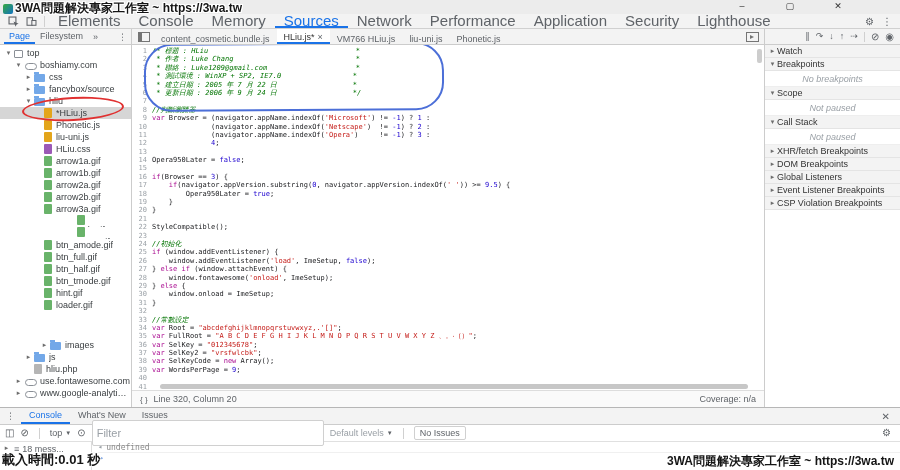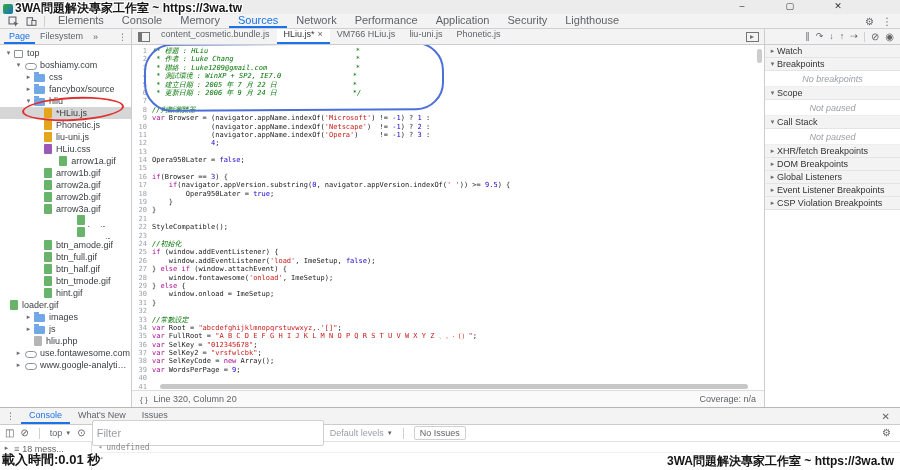--- a/index.html
+++ b/index.html
@@ -10,21 +10,21 @@
   
   .titlebar{position:absolute;left:0;top:0;width:900px;height:14px;background:#ececec}
   .win-controls{position:absolute;right:52px;top:0;display:flex;gap:28px}
   .wc{width:20px;height:13px;text-align:center;font-size:9px;line-height:13px;color:#333}
 
   
   .main-toolbar{position:absolute;left:0;top:14px;width:900px;height:15px;background:#f3f3f3;
     border-bottom:1px solid #d0d0d0;display:flex;align-items:center;padding:0 4px}
   .tool-ic{width:14px;height:12px;display:flex;align-items:center;justify-content:center;margin:0 2px}
   .vdiv{width:1px;height:11px;background:#d0d0d0;margin:0 4px}
-  .mtab{font-size:11px;color:#5f6368;padding:0 9px;height:14px;line-height:13px;white-space:nowrap}
+  .mtab{font-size:15px;color:#5f6368;padding:0 9px;height:14px;line-height:13px;white-space:nowrap}
   .mtab.on{color:#1a73e8;border-bottom:2px solid #1a73e8}
   .mt-right{margin-left:auto;display:flex;align-items:center;gap:8px;padding-right:4px;color:#5f6368}
   .gicon{font-size:10px;color:#5f6368}
 
   
   .workspace{position:absolute;left:0;top:29px;width:900px;height:378px;display:flex}
 
   
   .navigator{width:132px;border-right:1px solid #ccc;background:#fff;position:relative;overflow:hidden}
   .nav-tabbar{height:16px;background:#f3f3f3;border-bottom:1px solid #ccc;display:flex;align-items:center;
@@ -49,21 +49,21 @@
   .fic.frame{background:#fff;border:1px solid #8a8f96;width:9px;height:8px;margin-top:1px}
   .tlbl{overflow:hidden;text-overflow:ellipsis}
   .ann-red{position:absolute;left:22px;top:68px;width:102px;height:24px;border:2px solid #e03131;
     border-radius:50%;transform:rotate(-3deg);pointer-events:none;z-index:30}
 
   
   .editor{flex:1;display:flex;flex-direction:column;border-right:1px solid #ccc;min-width:0}
   .editor-tabbar{height:16px;background:#f3f3f3;border-bottom:1px solid #ccc;display:flex;align-items:center;padding:0 2px}
   .panel-toggle{width:12px;height:10px;border:1px solid #757575;position:relative;margin:0 4px;flex:none}
   .panel-toggle::before{content:"";position:absolute;left:0;top:0;bottom:0;width:3px;background:#757575}
-  .etab{display:flex;align-items:flex-start;font-size:9px;color:#5f6368;padding:0 7px;height:15px;white-space:nowrap;gap:3px}
+  .etab{display:flex;align-items:flex-end;font-size:9px;color:#5f6368;padding:0 7px;height:15px;white-space:nowrap;gap:3px}
   .etab.on{background:#fff;color:#333;border-bottom:2px solid #1a73e8}
   .etx{color:#5f6368;font-size:9px}
   .dbg-toggle{margin-left:auto;width:13px;height:10px;border:1px solid #757575;position:relative;flex:none;margin-right:3px}
   .dbg-toggle::before{content:"";position:absolute;left:3px;top:2px;border-left:4px solid #757575;
     border-top:2px solid transparent;border-bottom:2px solid transparent}
   .code{flex:1;position:relative;overflow:hidden;background:#fff;padding-top:2px;
     font-family:"DejaVu Sans Mono",monospace;font-size:7px}
   .cl{height:8.4px;line-height:8.4px;display:flex}
   .ln{display:inline-block;width:20px;flex:none;text-align:right;padding-right:5px;color:#9aa0a6}
   .ct{white-space:pre}
@@ -221,21 +221,21 @@
         <div class="trow" style="padding-left: 34px;">
           <span class="arr"></span>
           <span class="fic js"></span>
           <span class="tlbl">liu-uni.js</span>
         </div>
         <div class="trow" style="padding-left: 34px;">
           <span class="arr"></span>
           <span class="fic css"></span>
           <span class="tlbl">HLiu.css</span>
         </div>
-        <div class="trow" style="padding-left: 34px; justify-content: center;">
+        <div class="trow" style="padding-left: 34px;">
           <span class="arr"></span>
           <span class="fic img"></span>
           <span class="tlbl">arrow1a.gif</span>
         </div>
         <div class="trow" style="padding-left: 34px;">
           <span class="arr"></span>
           <span class="fic img"></span>
           <span class="tlbl">arrow1b.gif</span>
         </div>
         <div class="trow" style="padding-left: 34px;">
@@ -281,26 +281,26 @@
         <div class="trow" style="padding-left: 34px;">
           <span class="arr"></span>
           <span class="fic img"></span>
           <span class="tlbl">btn_tmode.gif</span>
         </div>
         <div class="trow" style="padding-left: 34px;">
           <span class="arr"></span>
           <span class="fic img"></span>
           <span class="tlbl">hint.gif</span>
         </div>
-        <div class="trow" style="">
+        <div class="trow" style="padding-left: 34px;">
           <span class="arr"></span>
           <span class="fic img"></span>
           <span class="tlbl">loader.gif</span>
         </div>
-        <div class="trow" style="padding-left: 24px;">
+        <div class="trow" style="padding-left: 40px; margin-top: 28px;">
           <span class="arr">▸</span>
           <span class="fic folder"></span>
           <span class="tlbl">images</span>
         </div>
         <div class="trow" style="padding-left: 24px;">
           <span class="arr">▸</span>
           <span class="fic folder"></span>
           <span class="tlbl">js</span>
         </div>
         <div class="trow" style="padding-left: 24px;">

